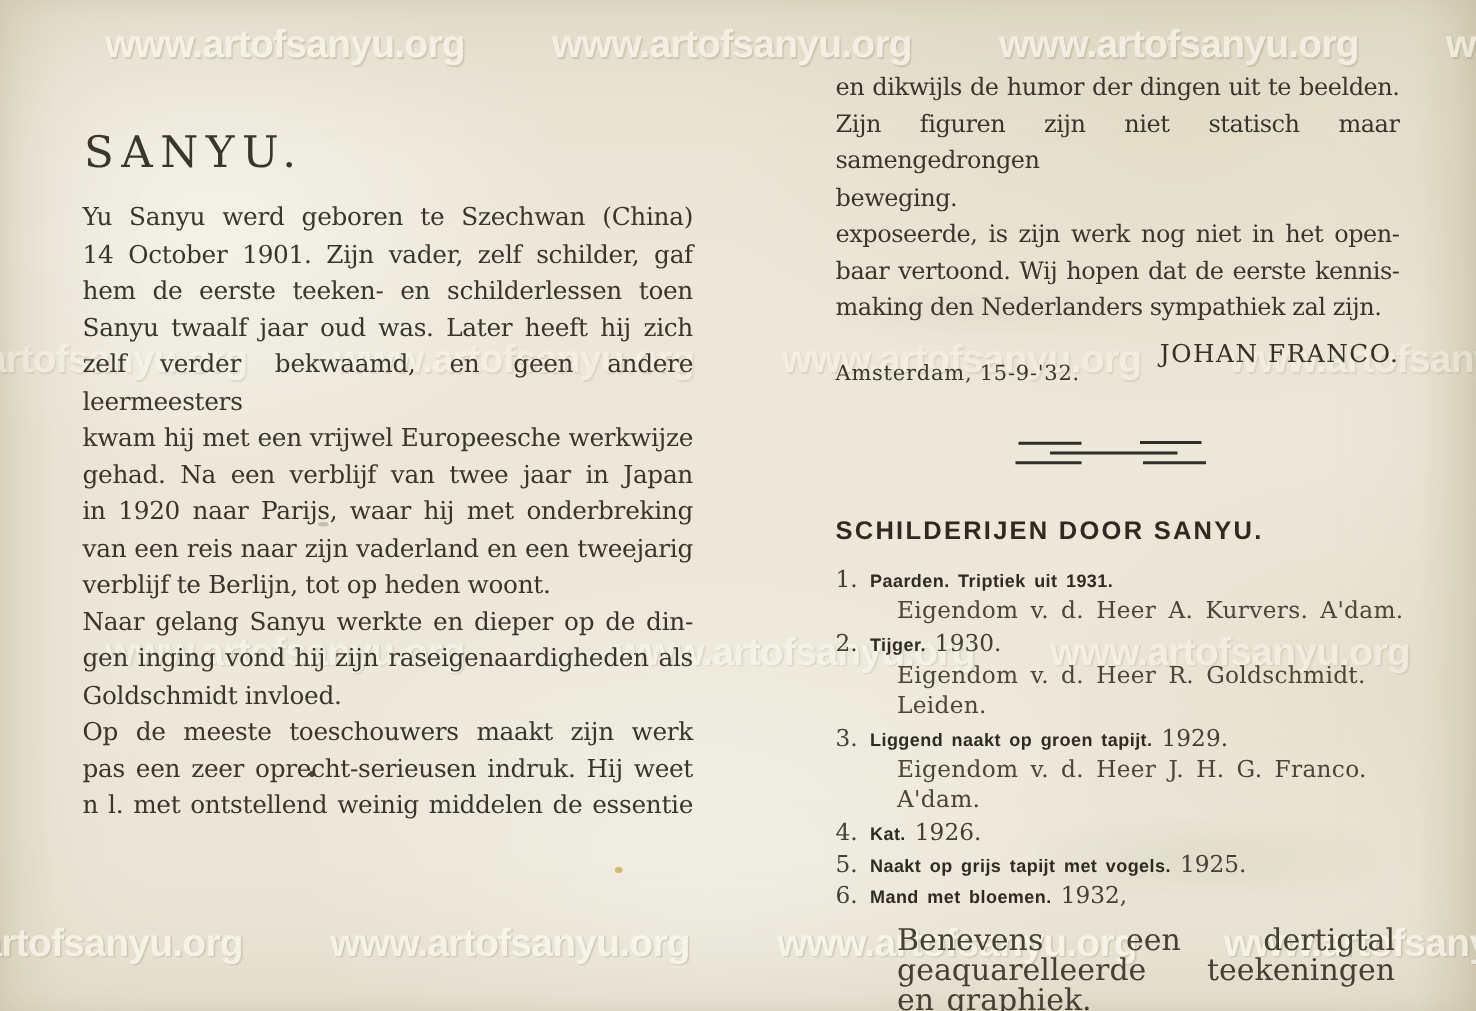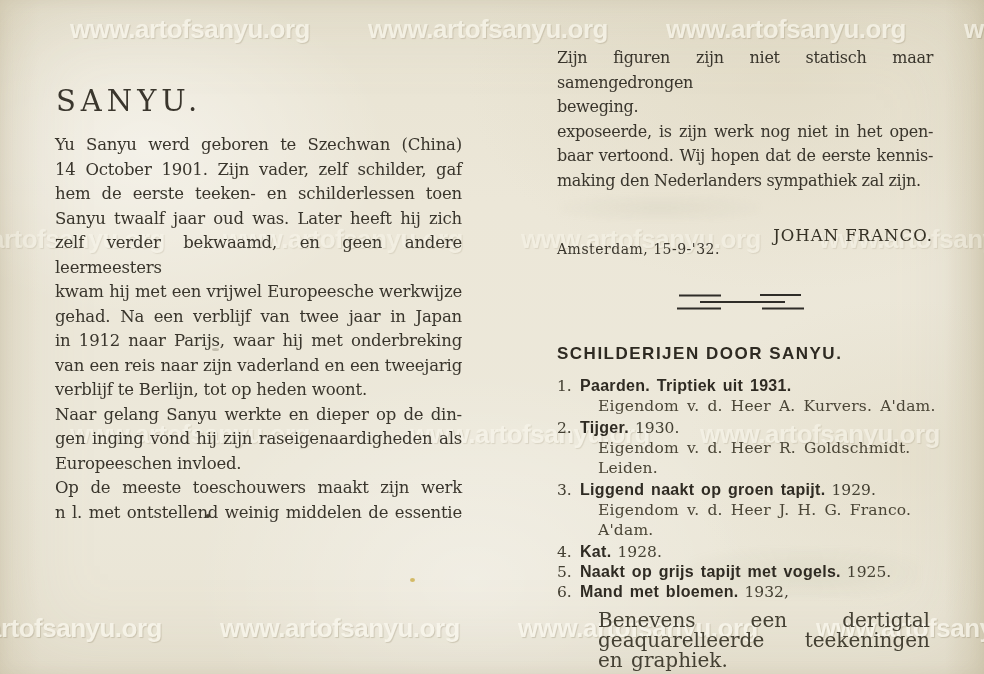--- a/index.html
+++ b/index.html
@@ -38,21 +38,21 @@
   .dateline{position:absolute;left:557px;top:241px;font-size:14px;letter-spacing:0.5px;}
   .divider{position:absolute;left:676px;top:291px;}
   .plist{position:absolute;left:557px;top:344px;width:382px;}
   .plist-heading{
     font-family:"Liberation Sans",sans-serif;font-weight:bold;font-size:17px;
     letter-spacing:1.5px;color:#2e2a22;line-height:20px;margin:0 0 12px 0;
   }
   .p-row{display:flex;line-height:20px;align-items:baseline;}
   .p-num{flex:0 0 23px;font-size:15.5px;color:#444033;}
   .p-title{
-    font-family:"Liberation Sans",sans-serif;font-weight:bold;font-size:16px;
+    font-family:"Liberation Sans",sans-serif;font-weight:bold;font-size:12px;
     letter-spacing:0.3px;color:#2f2b23;word-spacing:2px;text-align:center;
   }
   .p-year{font-size:15.5px;margin-left:6px;color:#444033;}
   .p-owner{
     margin-left:41px;margin-bottom:2px;line-height:20px;font-size:15.5px;
     color:#4a4536;word-spacing:3px;letter-spacing:0.2px;
   }
   .footnote{
     margin-left:41px;margin-top:8px;width:332px;
     font-size:20px;line-height:20px;color:#444033;word-spacing:2px;
@@ -98,31 +98,33 @@
 
   <h1 class="lp-title">SANYU.</h1>
   <div class="body-block lp-body">
       <div class="jline">Yu Sanyu werd geboren te Szechwan (China)</div>
       <div class="jline">14 October 1901. Zijn vader, zelf schilder, gaf</div>
       <div class="jline">hem de eerste teeken- en schilderlessen toen</div>
       <div class="jline">Sanyu twaalf jaar oud was. Later heeft hij zich</div>
       <div class="jline">zelf verder bekwaamd, en geen andere leermeesters</div>
       <div class="jline">kwam hij met een vrijwel Europeesche werkwijze</div>
       <div class="jline">gehad. Na een verblijf van twee jaar in Japan</div>
-      <div class="jline">in 1912 naar Parijs, waar hij met onderbreking</div>
+      <div class="jline">in 1920 naar Parijs, waar hij met onderbreking</div>
       <div class="jline">van een reis naar zijn vaderland en een tweejarig</div>
       <div class="jline jlast">verblijf te Berlijn, tot op heden woont.</div>
       <div class="jline">Naar gelang Sanyu werkte en dieper op de din-</div>
       <div class="jline">gen inging vond hij zijn raseigenaardigheden als</div>
-      <div class="jline jlast">Europeeschen invloed.</div>
+      <div class="jline jlast">Goldschmidt invloed.</div>
       <div class="jline">Op de meeste toeschouwers maakt zijn werk</div>
+      <div class="jline">pas een zeer oprecht-serieusen indruk. Hij weet</div>
       <div class="jline">n l. met ontstellend weinig middelen de essentie</div>
     </div>
 
   <div class="body-block rp-body">
+      <div class="jline">en dikwijls de humor der dingen uit te beelden.</div>
       <div class="jline">Zijn figuren zijn niet statisch maar samengedrongen</div>
       <div class="jline jlast">beweging.</div>
       <div class="jline">exposeerde, is zijn werk nog niet in het open-</div>
       <div class="jline">baar vertoond. Wij hopen dat de eerste kennis-</div>
       <div class="jline jlast">making den Nederlanders sympathiek zal zijn.</div>
     </div>
 
   <div class="signature">JOHAN FRANCO.</div>
   <div class="dateline">Amsterdam, 15-9-'32.</div>
 
@@ -165,21 +167,21 @@
             <span class="p-title">Liggend naakt op groen tapijt.</span>
             <span class="p-year">1929.</span>
           </div>
           <div class="p-owner">Eigendom v. d. Heer J. H. G. Franco. A'dam.</div>
         </div>
 
         <div>
           <div class="p-row">
             <span class="p-num">4.</span>
             <span class="p-title">Kat.</span>
-            <span class="p-year">1928.</span>
+            <span class="p-year">1926.</span>
           </div>
 
         </div>
 
         <div>
           <div class="p-row">
             <span class="p-num">5.</span>
             <span class="p-title">Naakt op grijs tapijt met vogels.</span>
             <span class="p-year">1925.</span>
           </div>

